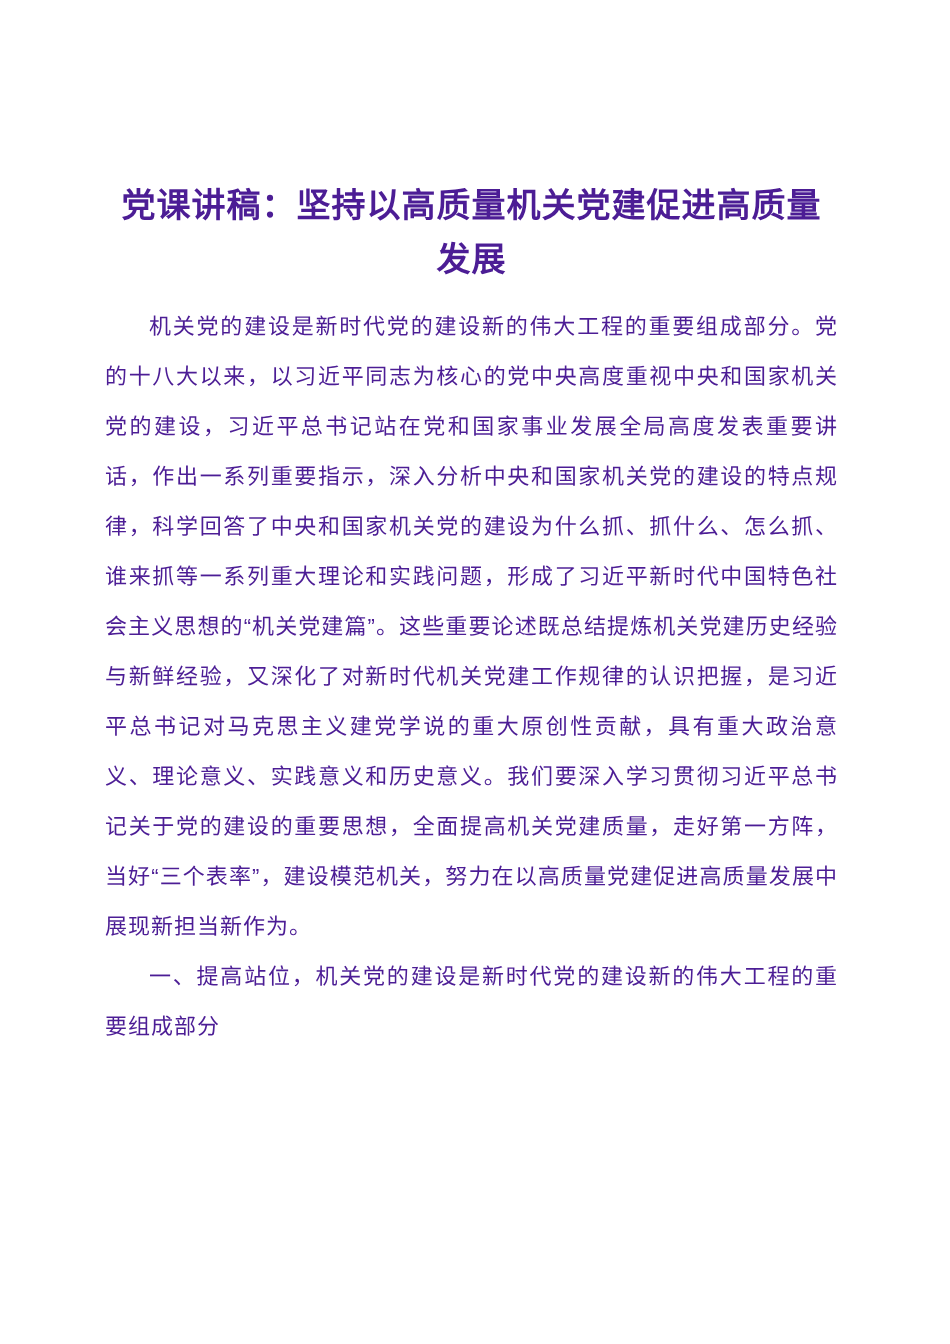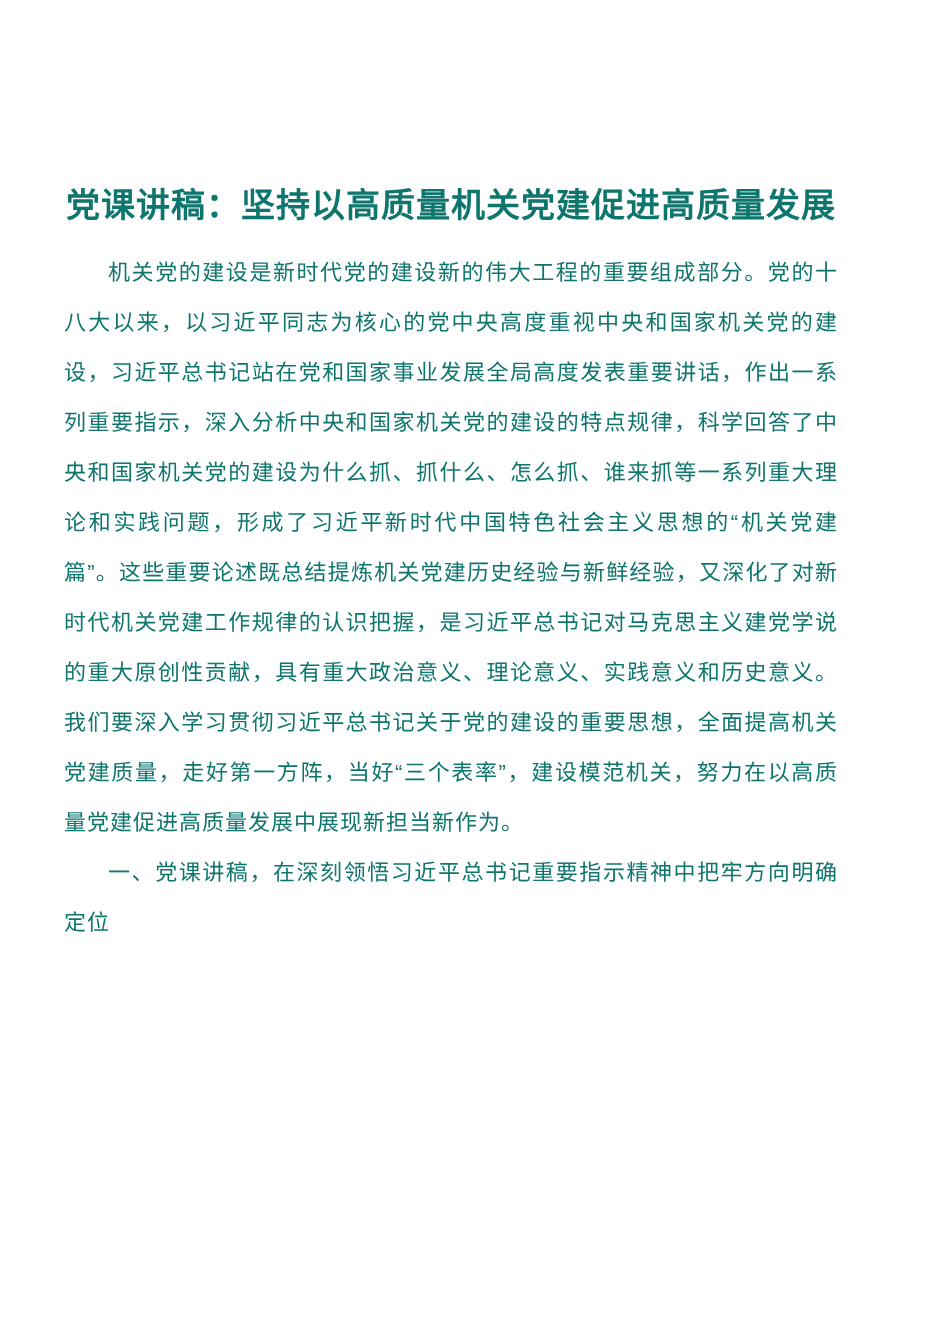--- a/index.html
+++ b/index.html
@@ -6,24 +6,24 @@
       margin: 0;
       padding: 0;
       background: #ffffff;
     }
     .page {
       position: relative;
       width: 950px;
       height: 1344px;
       margin: 0 auto;
       background: #ffffff;
-      color: #0f766e;
+      color: #4c1d95;
       font-family: "Liberation Sans", sans-serif;
       box-sizing: border-box;
-      padding: 178px 112px 0 64px;
+      padding: 178px 112px 0 105px;
       overflow: hidden;
     }
     .doc-title {
       margin: 0 0 16px 0;
       font-size: 34px;
       font-weight: 700;
       line-height: 54px;
       text-align: center;
       letter-spacing: 1px;
       word-break: break-all;
@@ -40,14 +40,14 @@
     }
   </style>
 </head>
 <body>
 
 <div class="page">
   <h1 class="doc-title">党课讲稿：坚持以高质量机关党建促进高质量发展</h1>
 
   <p class="doc-para">机关党的建设是新时代党的建设新的伟大工程的重要组成部分。党的十八大以来，以习近平同志为核心的党中央高度重视中央和国家机关党的建设，习近平总书记站在党和国家事业发展全局高度发表重要讲话，作出一系列重要指示，深入分析中央和国家机关党的建设的特点规律，科学回答了中央和国家机关党的建设为什么抓、抓什么、怎么抓、谁来抓等一系列重大理论和实践问题，形成了习近平新时代中国特色社会主义思想的“机关党建篇”。这些重要论述既总结提炼机关党建历史经验与新鲜经验，又深化了对新时代机关党建工作规律的认识把握，是习近平总书记对马克思主义建党学说的重大原创性贡献，具有重大政治意义、理论意义、实践意义和历史意义。我们要深入学习贯彻习近平总书记关于党的建设的重要思想，全面提高机关党建质量，走好第一方阵，当好“三个表率”，建设模范机关，努力在以高质量党建促进高质量发展中展现新担当新作为。</p>
 
-  <p class="doc-para">一、党课讲稿，在深刻领悟习近平总书记重要指示精神中把牢方向明确定位</p>
+  <p class="doc-para">一、提高站位，机关党的建设是新时代党的建设新的伟大工程的重要组成部分</p>
 </div>
 
 </body></html>

